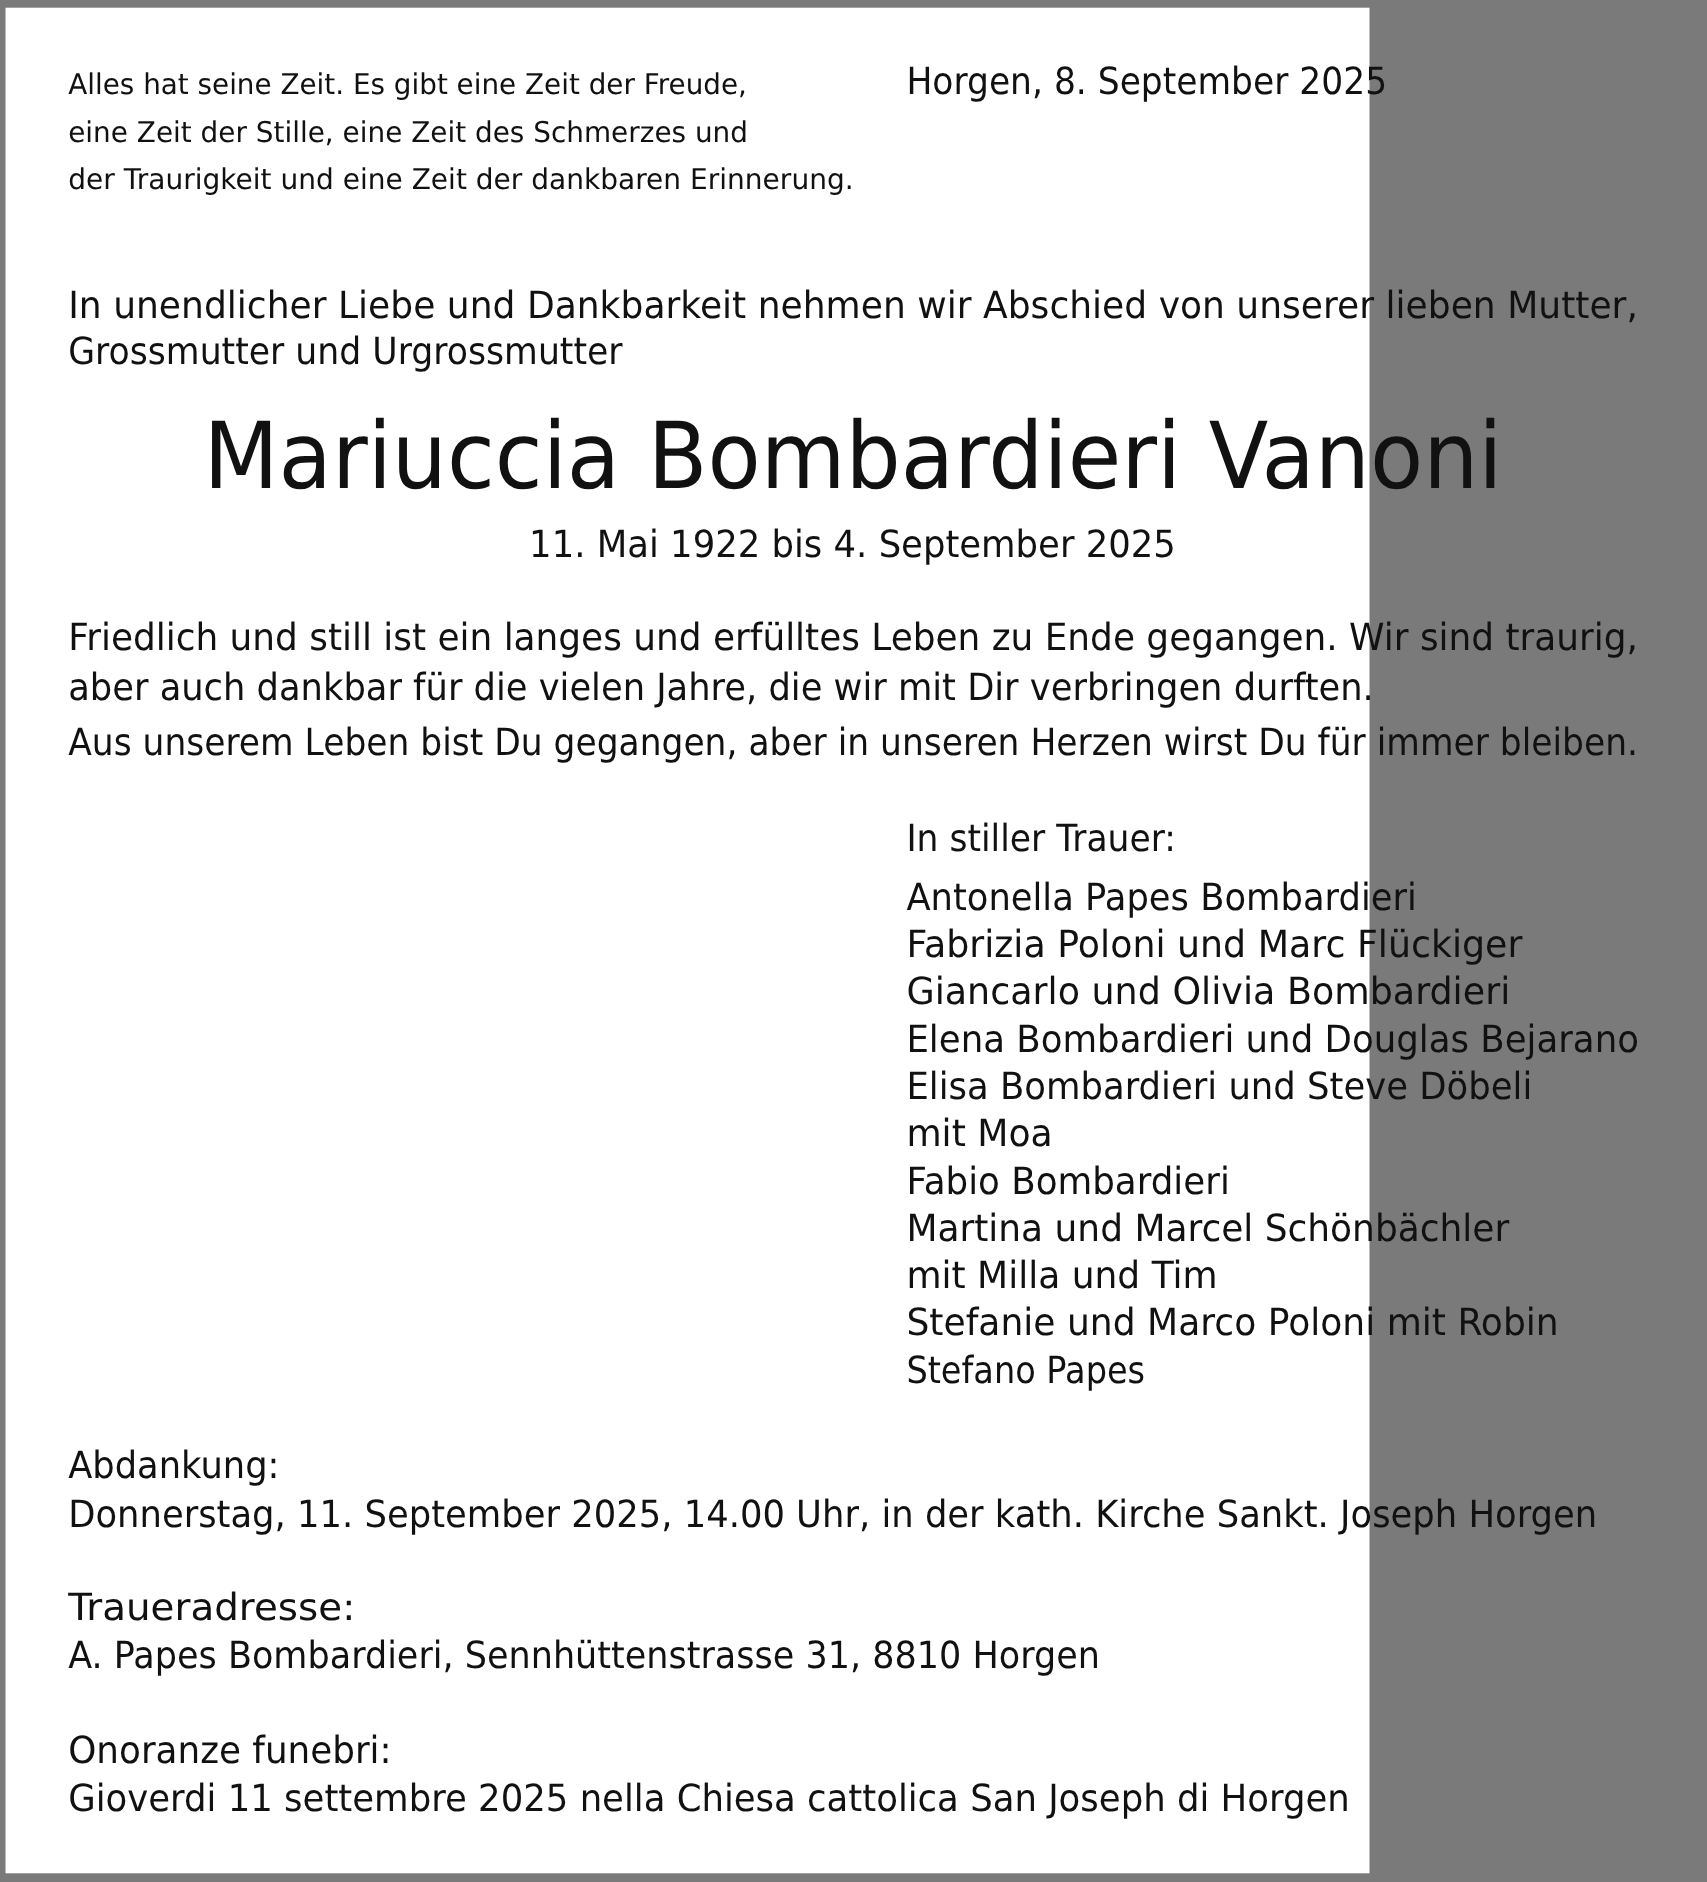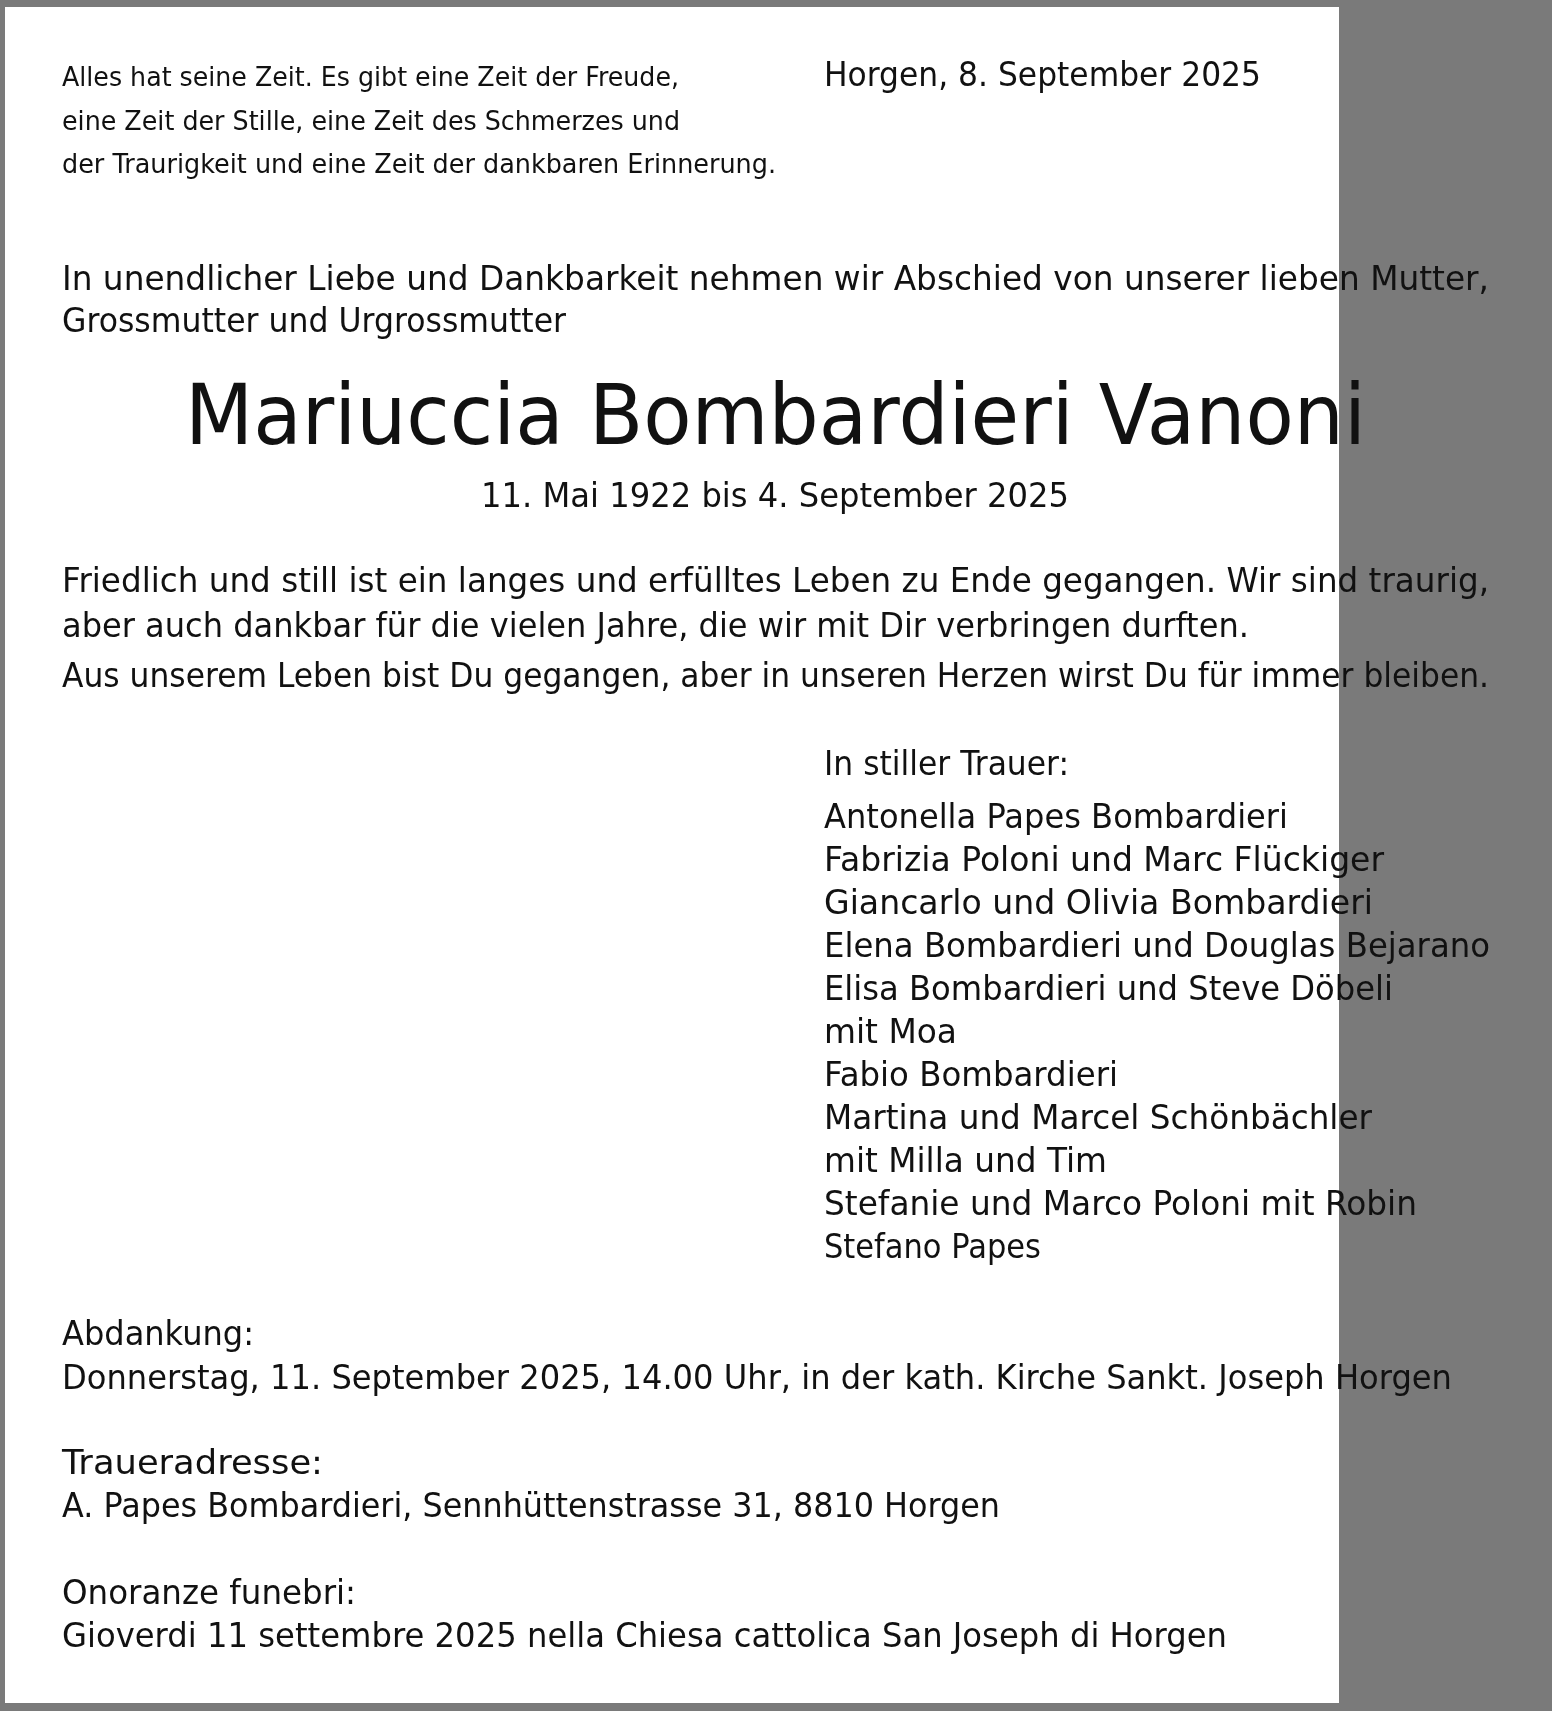--- a/index.html
+++ b/index.html
@@ -1,18 +1,18 @@
 <!DOCTYPE html>
 <html><head>
 <meta charset="utf-8">
 <style>
   html, body { margin: 0; padding: 0; }
   body { width: 1552px; height: 1711px; background: #7a7a7a; position: relative; overflow: hidden; }
   .page {
-    position: absolute; left: 5px; top: 7px; width: 1334px; height: 1696px;
+    position: absolute; left: 5px; top: 7px; width: 1240px; height: 1696px;
     background: #ffffff;
   }
   .ln {
     position: absolute; white-space: nowrap; color: #111111;
     font-family: "DejaVu Sans", sans-serif; line-height: 1;
     transform-origin: 0 0;
   }
   .sz-motto { font-size: 26px; }
   .sz-body  { font-size: 34px; }
   .sz-name  { font-size: 84px; }

